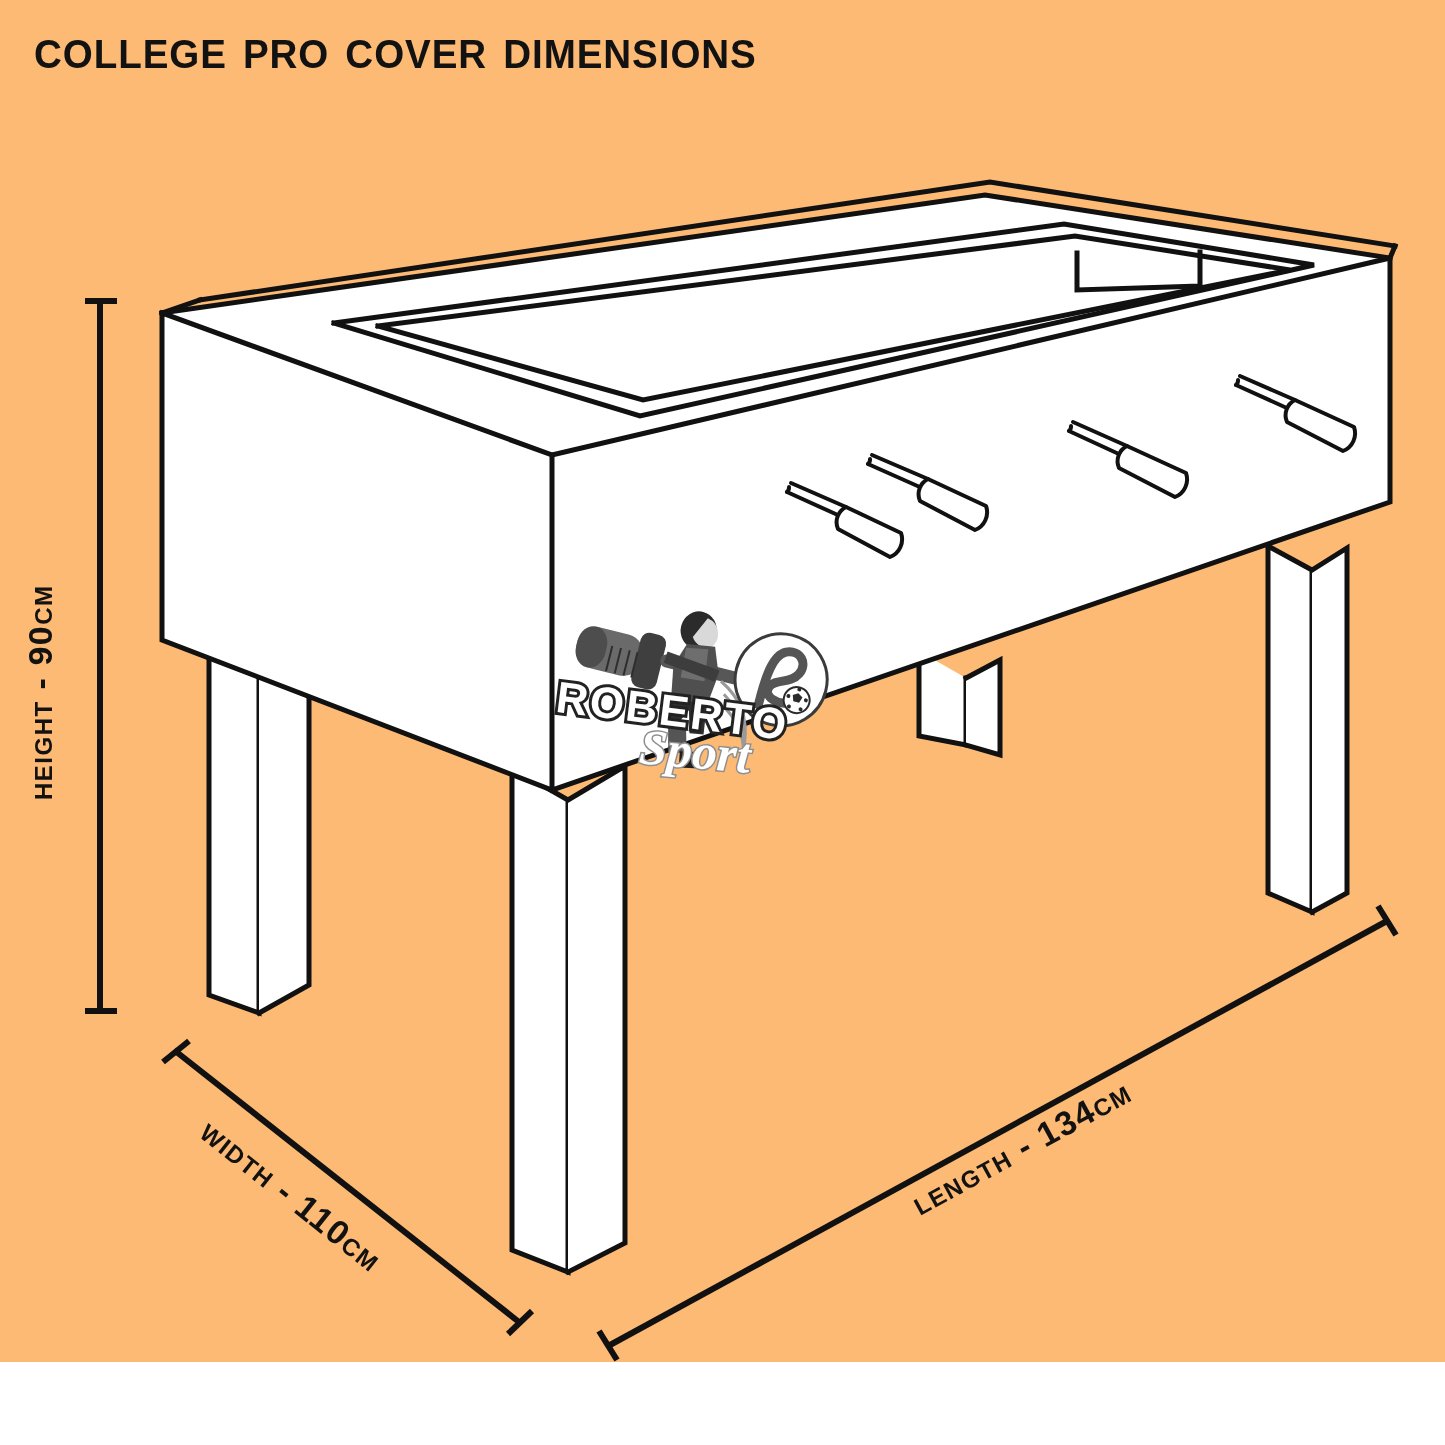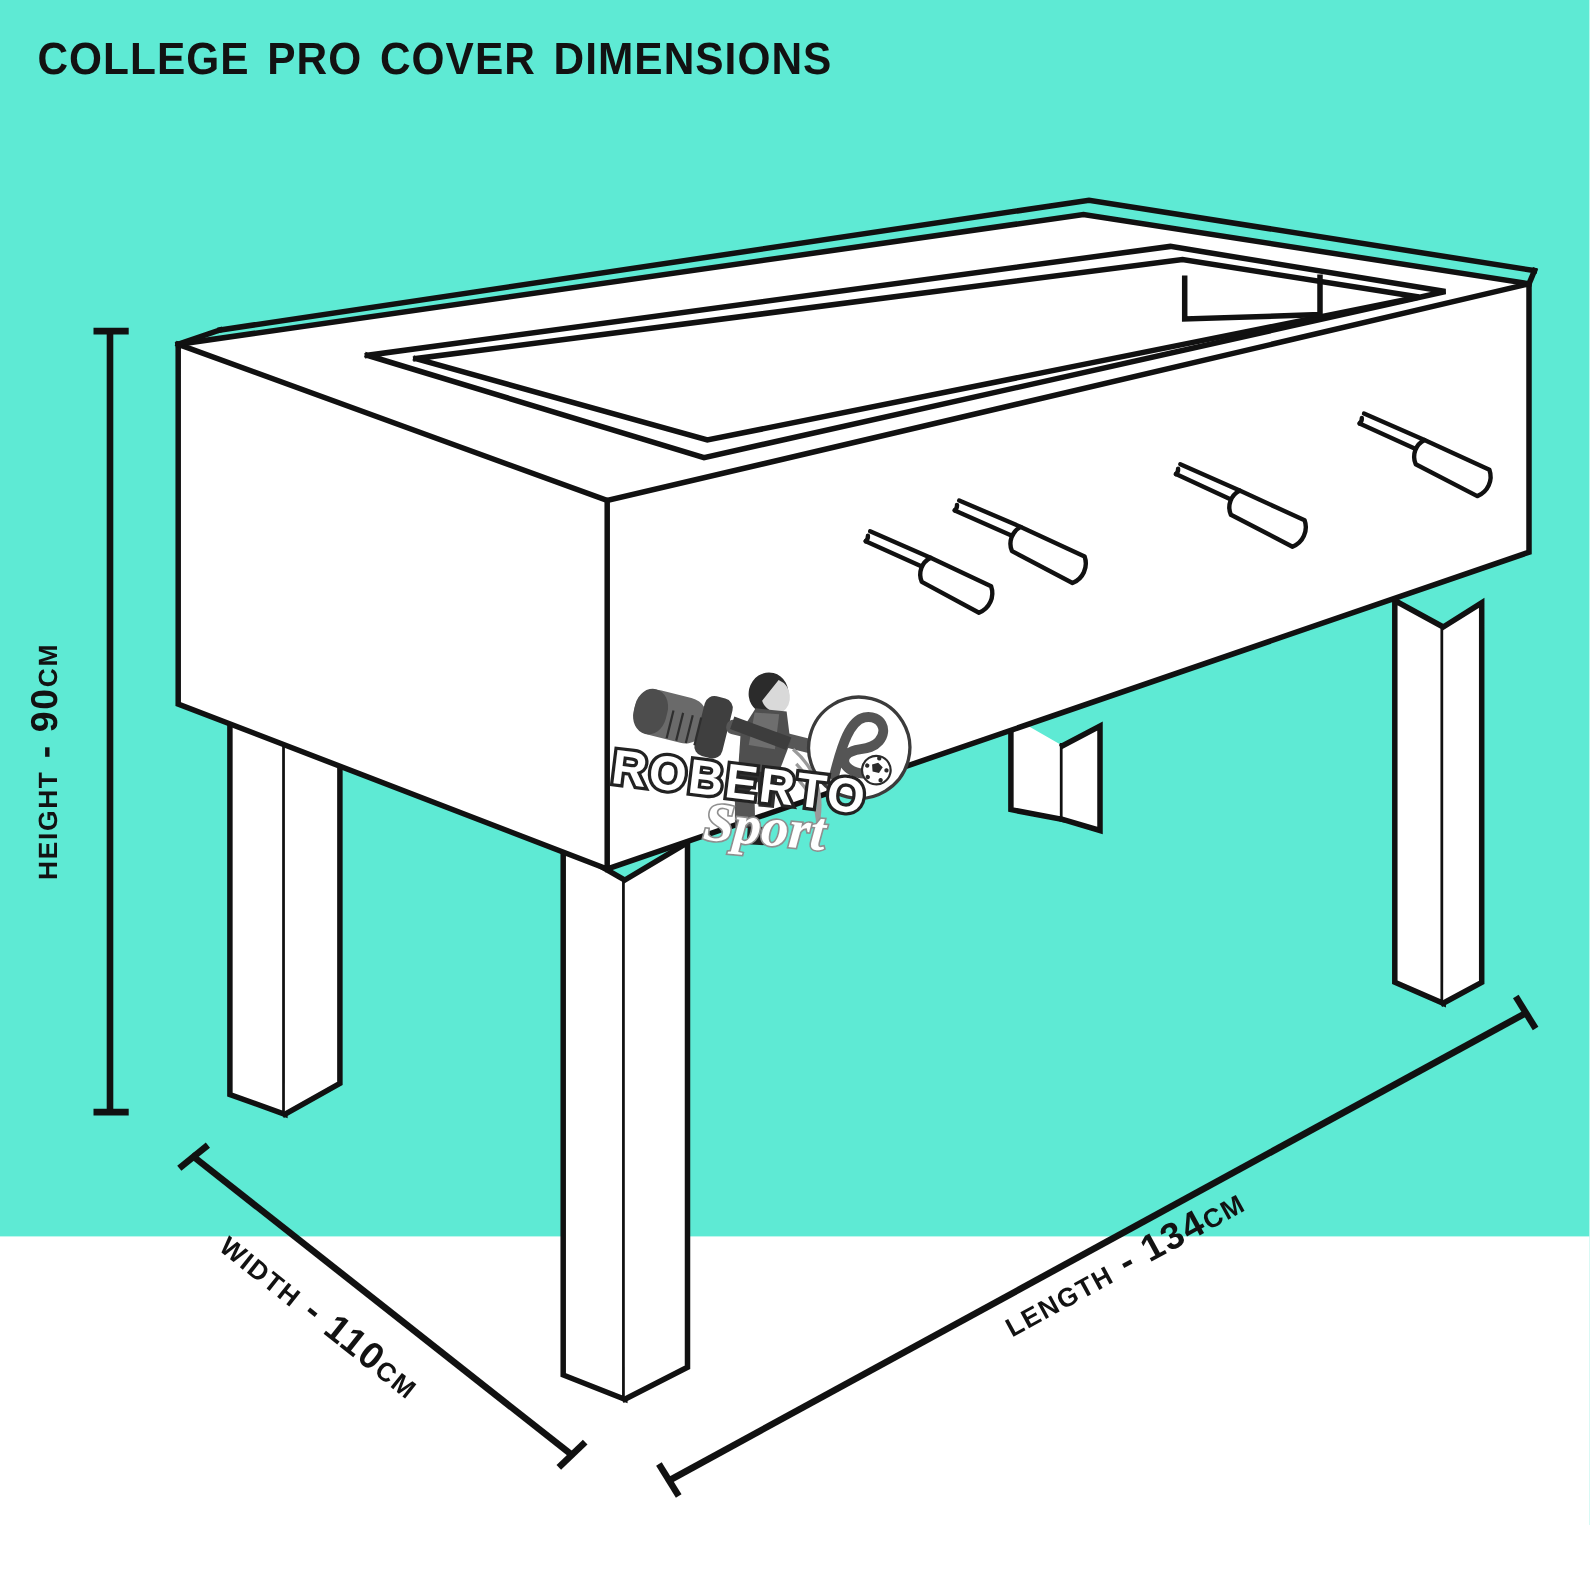--- a/index.html
+++ b/index.html
@@ -9,22 +9,22 @@
   }
   body {
     width: 1445px;
     height: 1445px;
     font-family: "Liberation Sans", sans-serif;
     overflow: hidden;
   }
   #page {
     position: relative;
     width: 1445px;
-    height: 1124px;
-    background: #5eead4;
+    height: 1362px;
+    background: #fdba74;
   }
   #page-title {
     position: absolute;
     left: 34px;
     top: 14px;
     font-family: "Liberation Sans", sans-serif;
     font-weight: bold;
     font-size: 58px;
     letter-spacing: 1px;
     font-variant: small-caps;

